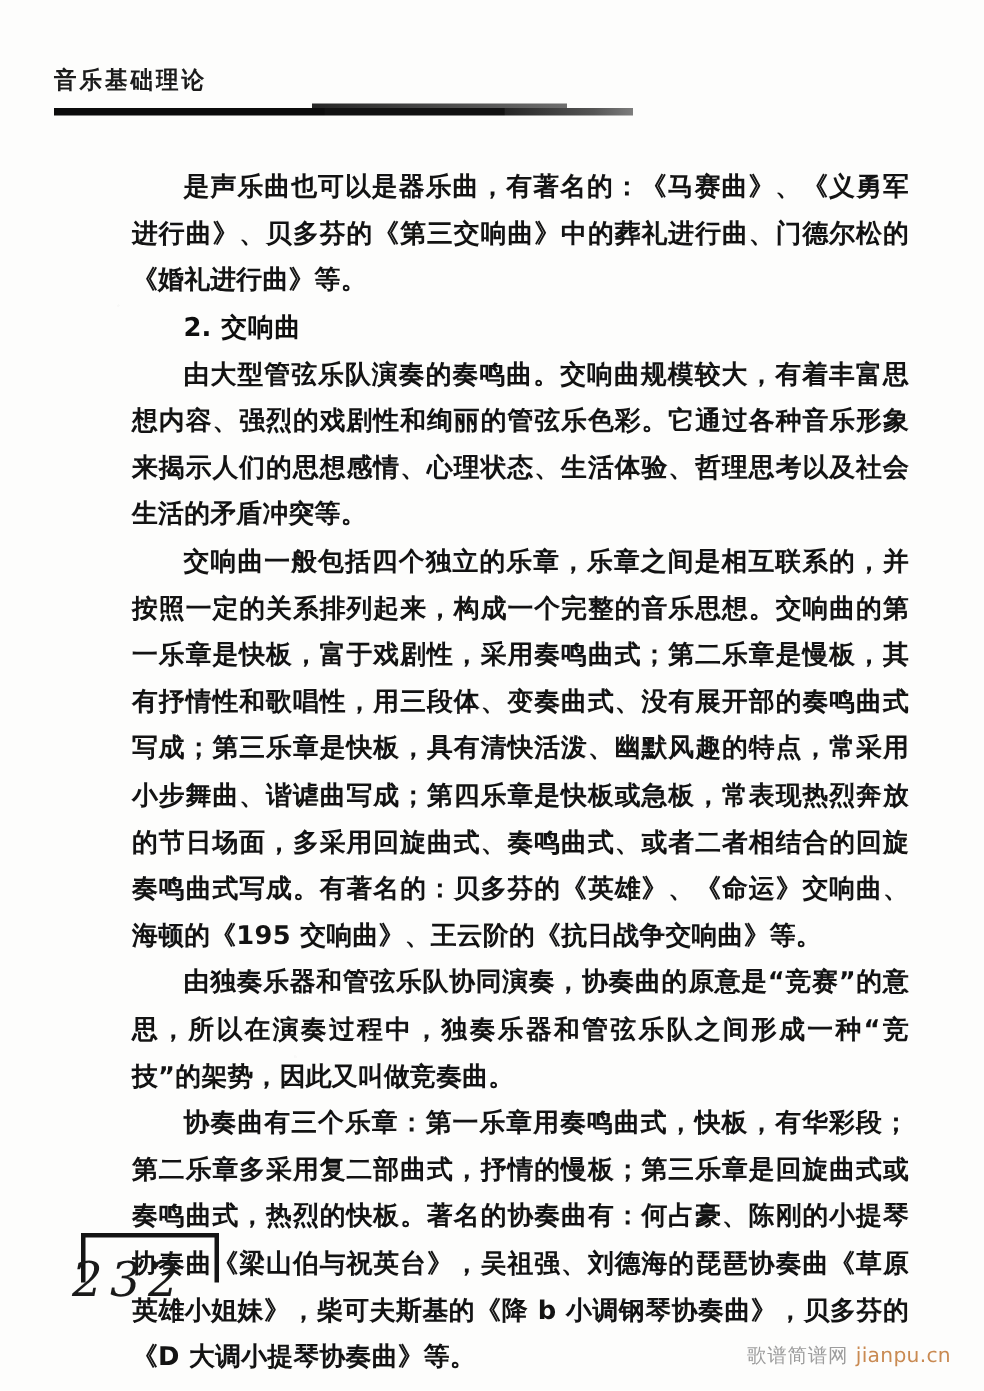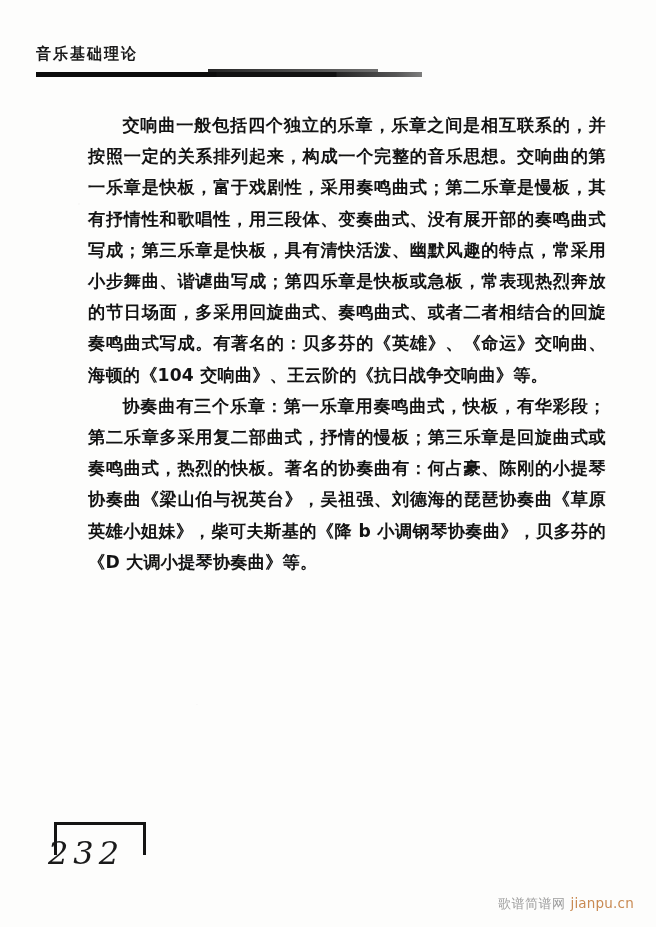--- a/index.html
+++ b/index.html
@@ -153,26 +153,32 @@
 <body>
 
 <div class="page">
 
   <div class="runninghead">音乐基础理论</div>
 
   <div class="head-rule"></div>
 
   <div class="column">
 
+    <p class="para">是声乐曲也可以是器乐曲，有著名的：《马赛曲》、《义勇军进行曲》、贝多芬的《第三交响曲》中的葬礼进行曲、门德尔松的《婚礼进行曲》等。</p>
+
+    <h3 class="subhead">
+      <span class="num">2.</span><span>&nbsp;</span><span>交响曲</span>
+    </h3>
+
+    <p class="para">由大型管弦乐队演奏的奏鸣曲。交响曲规模较大，有着丰富思想内容、强烈的戏剧性和绚丽的管弦乐色彩。它通过各种音乐形象来揭示人们的思想感情、心理状态、生活体验、哲理思考以及社会生活的矛盾冲突等。</p>
+
+    <p class="para">交响曲一般包括四个独立的乐章，乐章之间是相互联系的，并按照一定的关系排列起来，构成一个完整的音乐思想。交响曲的第一乐章是快板，富于戏剧性，采用奏鸣曲式；第二乐章是慢板，其有抒情性和歌唱性，用三段体、变奏曲式、没有展开部的奏鸣曲式写成；第三乐章是快板，具有清快活泼、幽默风趣的特点，常采用小步舞曲、谐谑曲写成；第四乐章是快板或急板，常表现热烈奔放的节日场面，多采用回旋曲式、奏鸣曲式、或者二者相结合的回旋奏鸣曲式写成。有著名的：贝多芬的《英雄》、《命运》交响曲、海顿的《195 交响曲》、王云阶的《抗日战争交响曲》等。</p>
 
 
-
-    <p class="para">交响曲一般包括四个独立的乐章，乐章之间是相互联系的，并按照一定的关系排列起来，构成一个完整的音乐思想。交响曲的第一乐章是快板，富于戏剧性，采用奏鸣曲式；第二乐章是慢板，其有抒情性和歌唱性，用三段体、变奏曲式、没有展开部的奏鸣曲式写成；第三乐章是快板，具有清快活泼、幽默风趣的特点，常采用小步舞曲、谐谑曲写成；第四乐章是快板或急板，常表现热烈奔放的节日场面，多采用回旋曲式、奏鸣曲式、或者二者相结合的回旋奏鸣曲式写成。有著名的：贝多芬的《英雄》、《命运》交响曲、海顿的《104 交响曲》、王云阶的《抗日战争交响曲》等。</p>
-
-
+    <p class="para">由独奏乐器和管弦乐队协同演奏，协奏曲的原意是“竞赛”的意思，所以在演奏过程中，独奏乐器和管弦乐队之间形成一种“竞技”的架势，因此又叫做竞奏曲。</p>
 
     <p class="para">协奏曲有三个乐章：第一乐章用奏鸣曲式，快板，有华彩段；第二乐章多采用复二部曲式，抒情的慢板；第三乐章是回旋曲式或奏鸣曲式，热烈的快板。著名的协奏曲有：何占豪、陈刚的小提琴协奏曲《梁山伯与祝英台》，吴祖强、刘德海的琵琶协奏曲《草原英雄小姐妹》，柴可夫斯基的《降 b 小调钢琴协奏曲》，贝多芬的《D 大调小提琴协奏曲》等。</p>
 
   </div>
 
   <div class="folio">
     <div class="frame"></div>
     <div class="num">232</div>
   </div>
 

